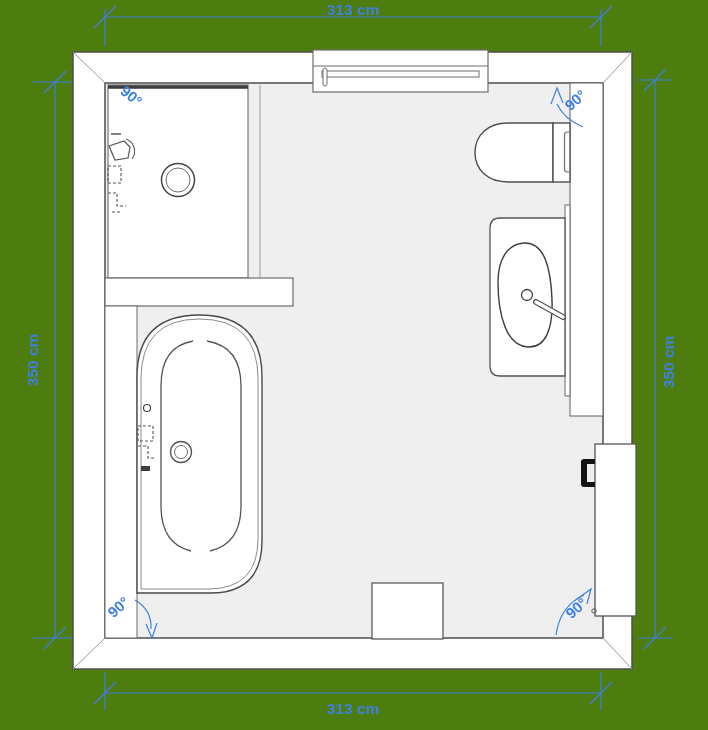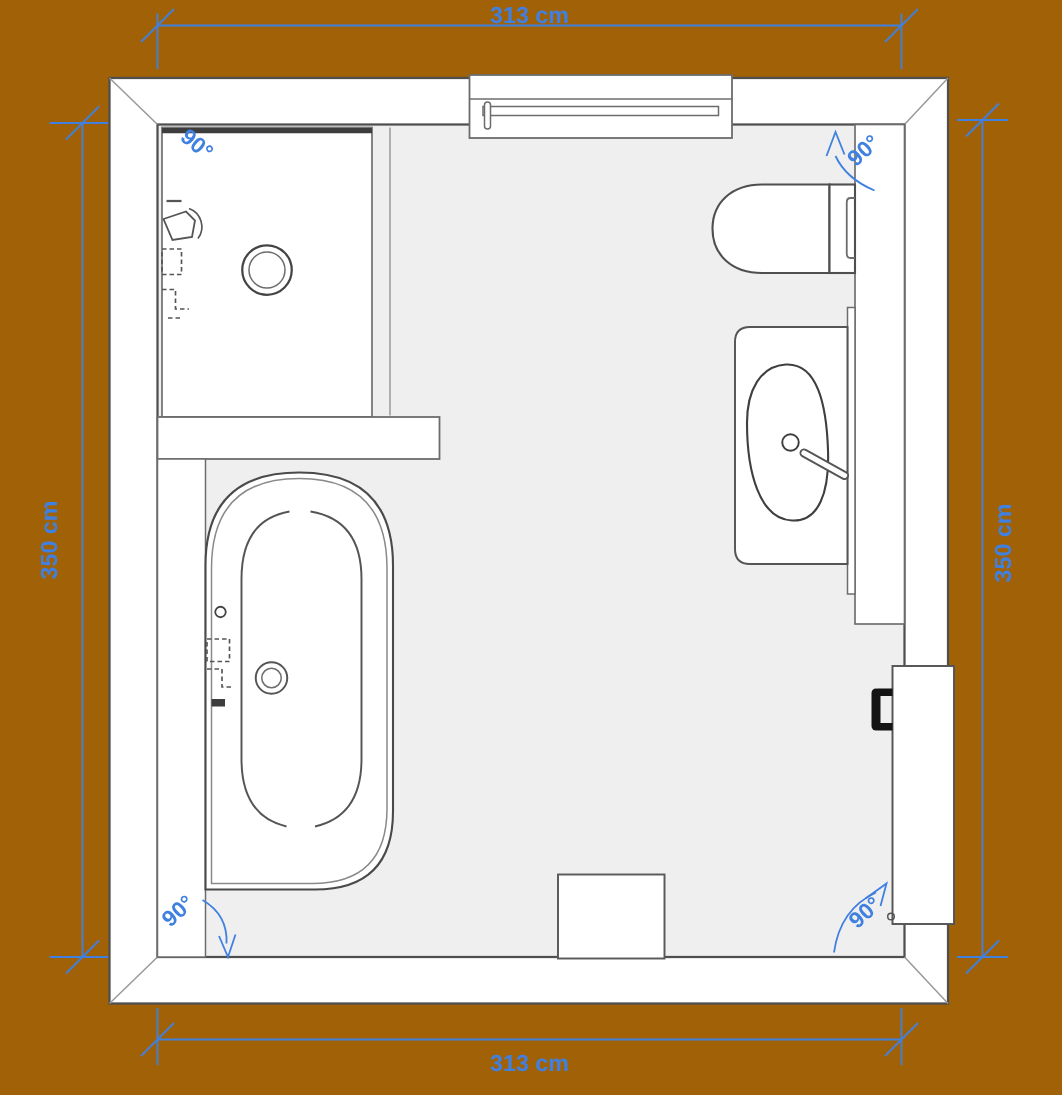--- a/index.html
+++ b/index.html
@@ -4,21 +4,21 @@
 <style>
   :root{
     --blue:#3f80e0;
     --floor:#efefef;
     --wall:#4f4f4f;
     --fix:#555555;
     --fix-light:#8a8a8a;
     --handle:#141414;
   }
   html,body{margin:0;padding:0;background:#ffffff;}
-  .stage{width:708px;height:730px;position:relative;background:#a16207;}
+  .stage{width:708px;height:730px;position:relative;background:#4d7c0f;}
   svg{display:block;}
   text{
     font-family:"Liberation Sans","DejaVu Sans",sans-serif;
     font-size:15.5px;font-weight:600;fill:var(--blue);
   }
   text.angle{font-size:15px;}
   .blue{stroke:var(--blue);stroke-width:1.2;fill:none;}
   .wallline{stroke:var(--wall);stroke-width:1.5;}
 </style>
 </head>

